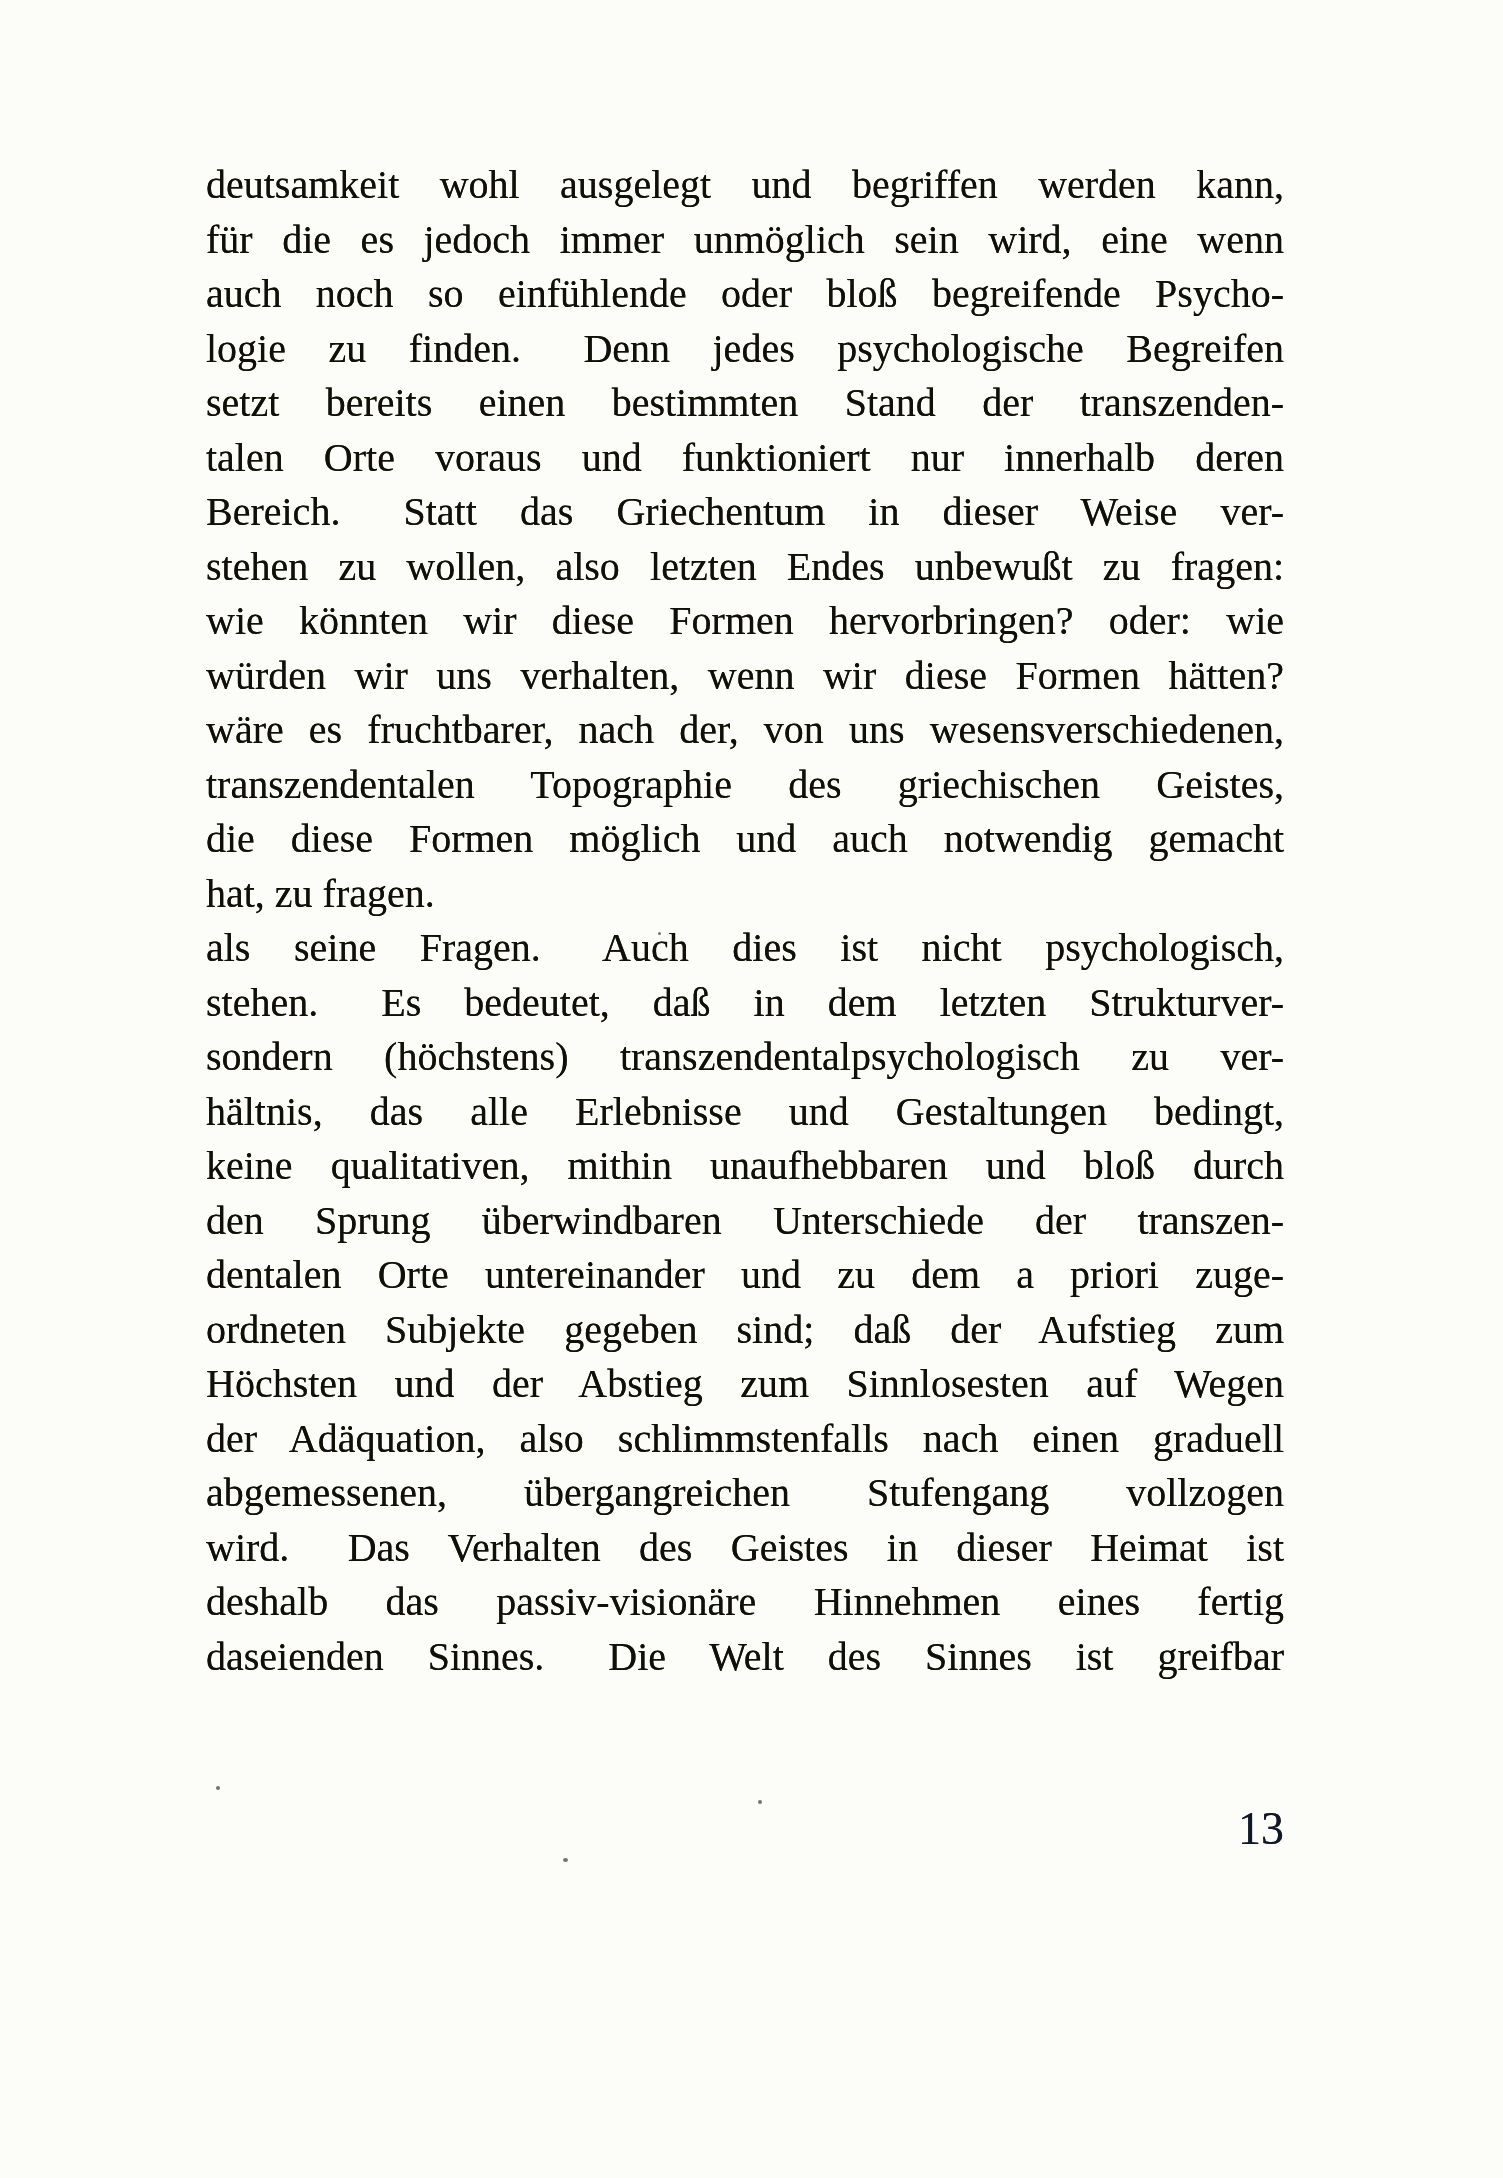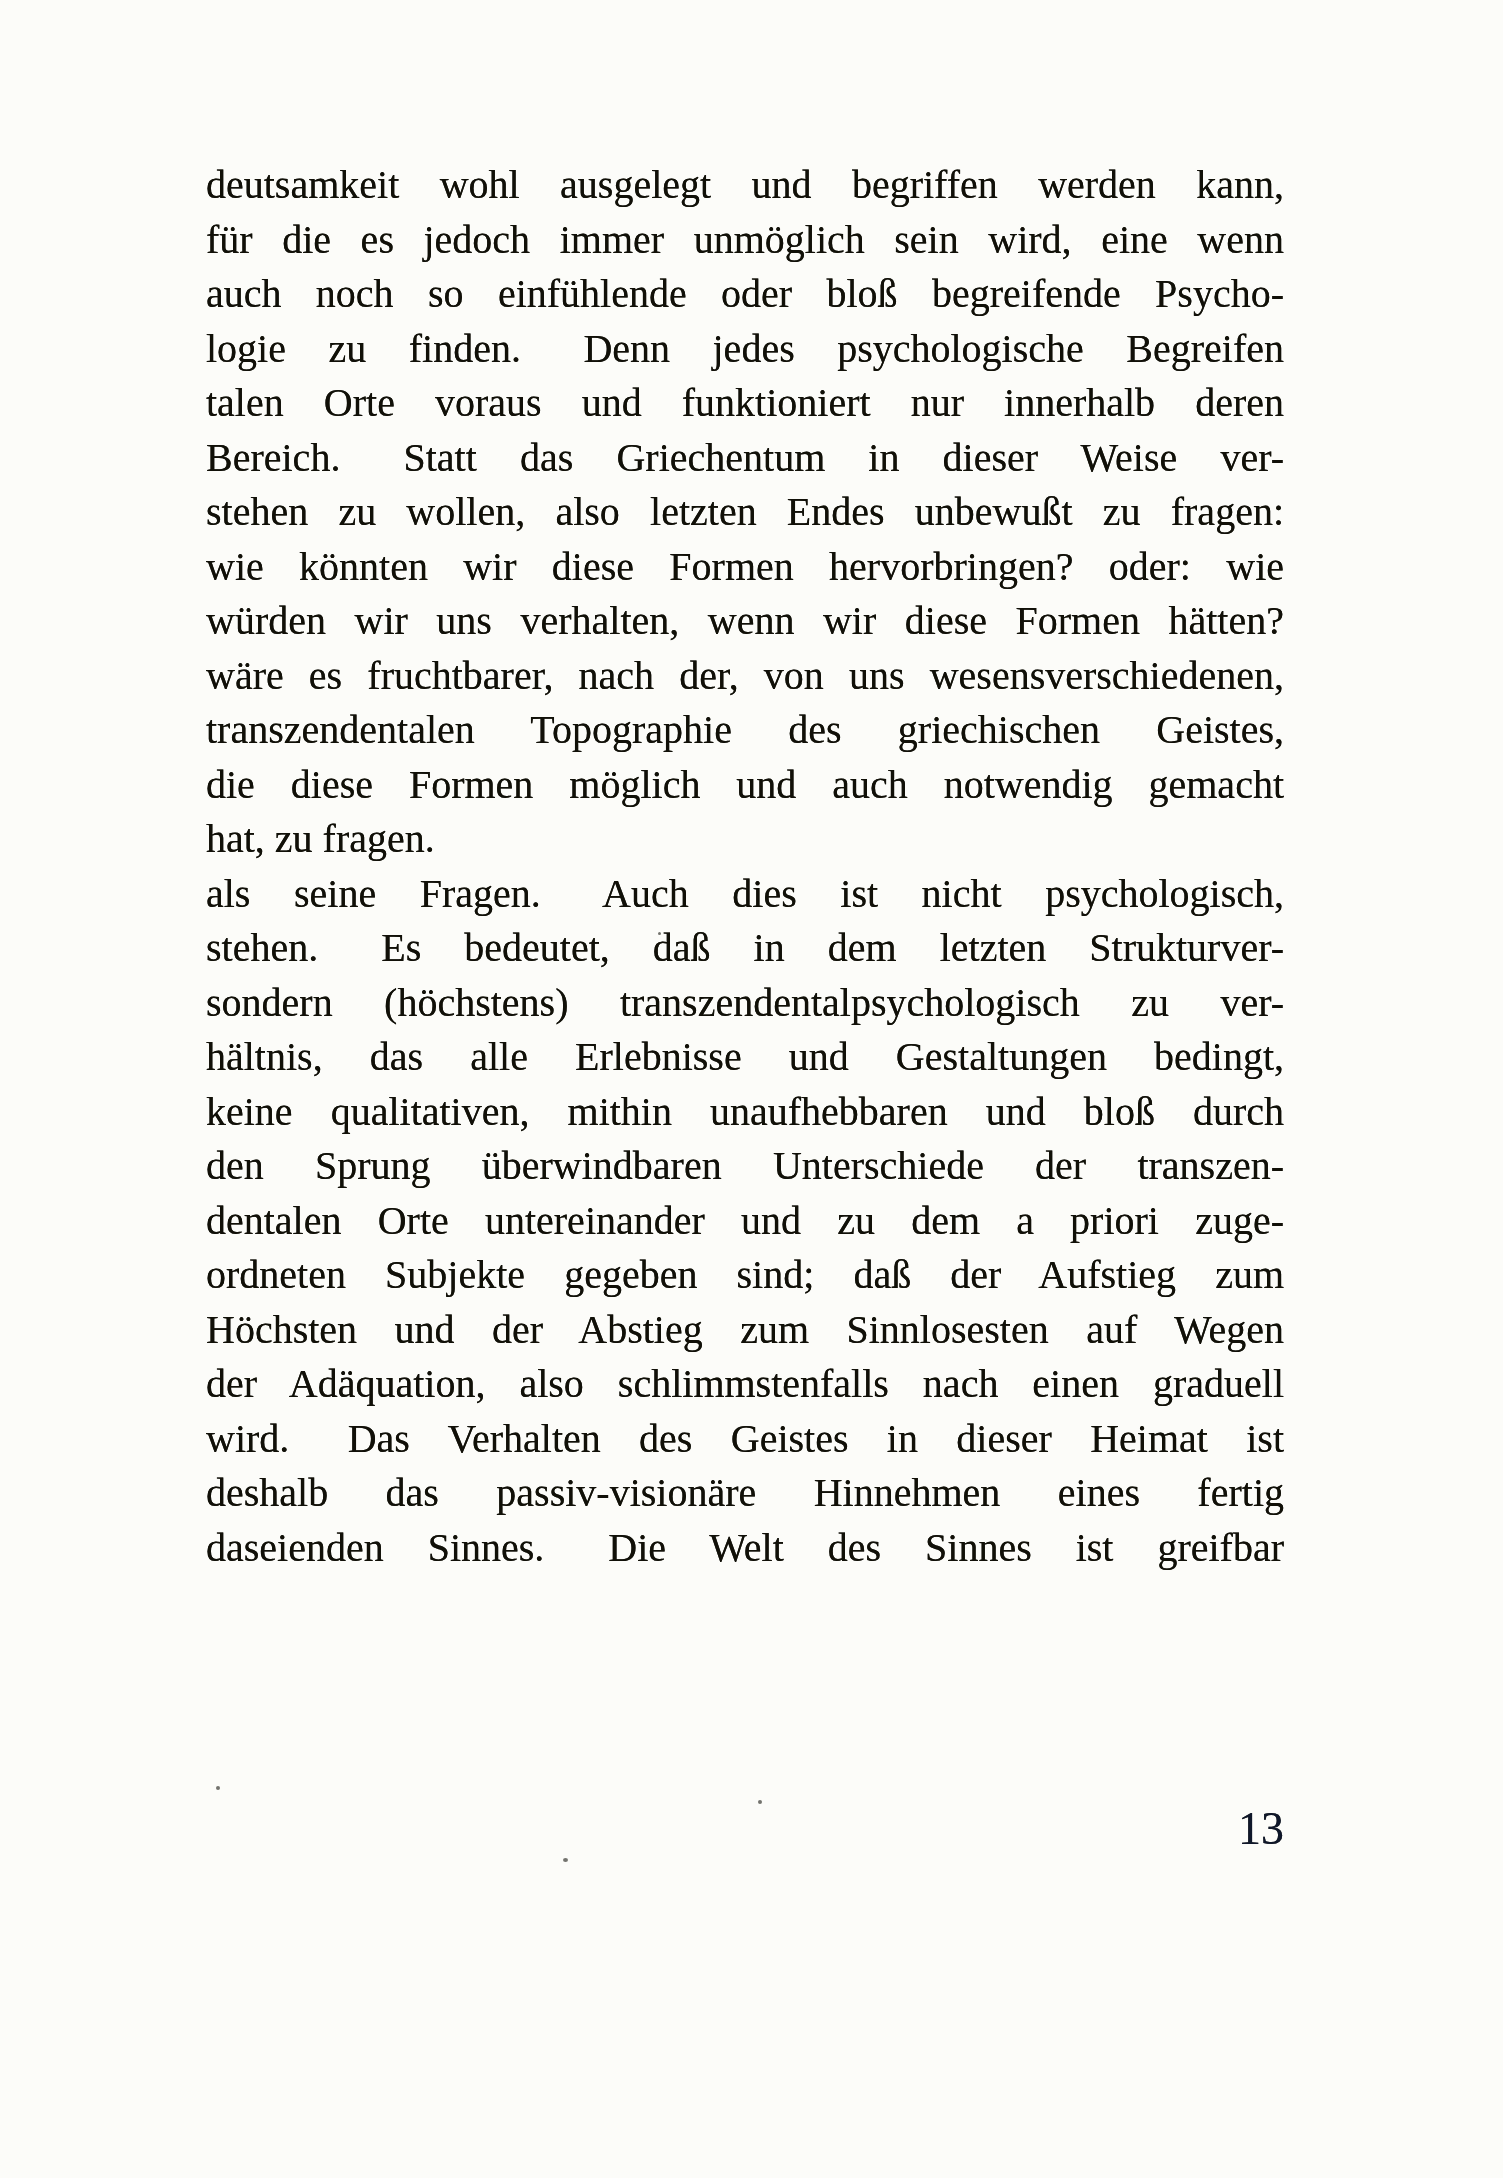--- a/index.html
+++ b/index.html
@@ -61,39 +61,41 @@
 </style>
 </head>
 <body>
 
 <div class="page">
   <div class="text-block">
       <div class="line">deutsamkeit wohl ausgelegt und begriffen werden kann,</div>
       <div class="line">für die es jedoch immer unmöglich sein wird, eine wenn</div>
       <div class="line">auch noch so einfühlende oder bloß begreifende Psycho-</div>
       <div class="line">logie zu finden.  Denn jedes psychologische Begreifen</div>
+      <div class="line">setzt bereits einen bestimmten Stand der transzenden-</div>
       <div class="line">talen Orte voraus und funktioniert nur innerhalb deren</div>
       <div class="line">Bereich.  Statt das Griechentum in dieser Weise ver-</div>
       <div class="line">stehen zu wollen, also letzten Endes unbewußt zu fragen:</div>
       <div class="line">wie könnten wir diese Formen hervorbringen? oder: wie</div>
       <div class="line">würden wir uns verhalten, wenn wir diese Formen hätten?</div>
       <div class="line">wäre es fruchtbarer, nach der, von uns wesensverschiedenen,</div>
       <div class="line">transzendentalen Topographie des griechischen Geistes,</div>
       <div class="line">die diese Formen möglich und auch notwendig gemacht</div>
       <div class="line no-justify">hat, zu fragen.</div>
       <div class="line">als seine Fragen.  Auch dies ist nicht psychologisch,</div>
       <div class="line">stehen.  Es bedeutet, daß in dem letzten Strukturver-</div>
       <div class="line">sondern (höchstens) transzendentalpsychologisch zu ver-</div>
       <div class="line">hältnis, das alle Erlebnisse und Gestaltungen bedingt,</div>
       <div class="line">keine qualitativen, mithin unaufhebbaren und bloß durch</div>
       <div class="line">den Sprung überwindbaren Unterschiede der transzen-</div>
       <div class="line">dentalen Orte untereinander und zu dem a priori zuge-</div>
       <div class="line">ordneten Subjekte gegeben sind; daß der Aufstieg zum</div>
       <div class="line">Höchsten und der Abstieg zum Sinnlosesten auf Wegen</div>
       <div class="line">der Adäquation, also schlimmstenfalls nach einen graduell</div>
+      <div class="line">abgemessenen, übergangreichen Stufengang vollzogen</div>
       <div class="line">wird.  Das Verhalten des Geistes in dieser Heimat ist</div>
       <div class="line">deshalb das passiv-visionäre Hinnehmen eines fertig</div>
       <div class="line">daseienden Sinnes.  Die Welt des Sinnes ist greifbar</div>
     </div>
   <div class="page-number">13</div>
   <span class="speck s1"></span>
   <span class="speck s2"></span>
   <span class="speck s3"></span>
   <span class="speck s4"></span>
 </div>

